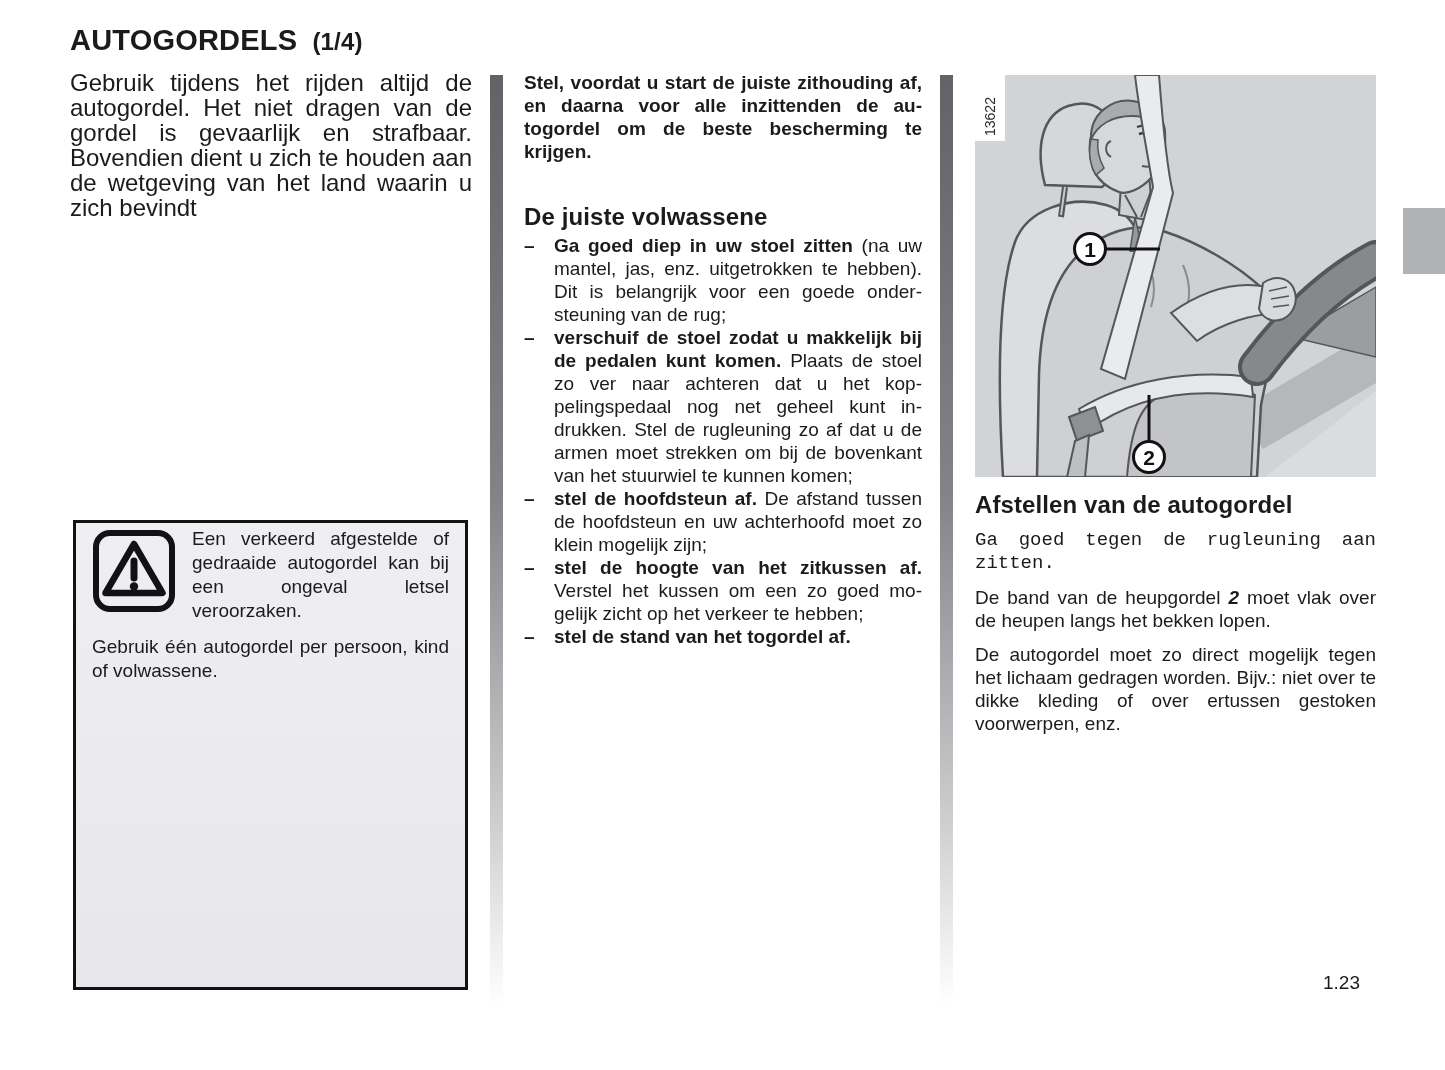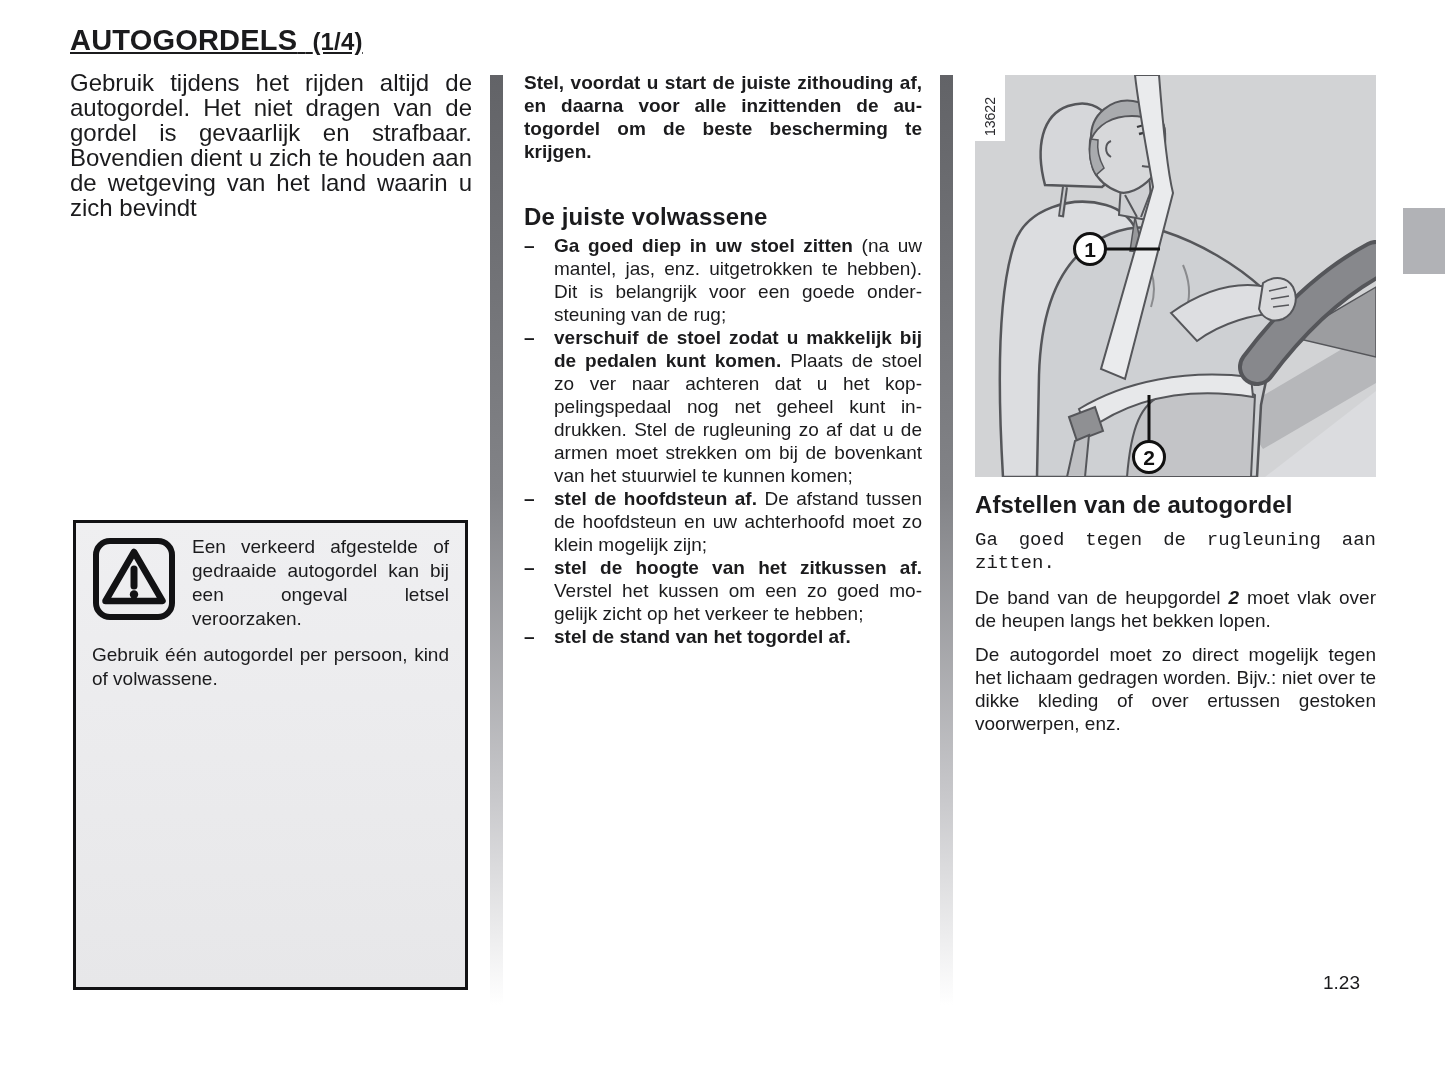--- a/index.html
+++ b/index.html
@@ -3,41 +3,41 @@
 <meta charset="utf-8">
 <style>
   html,body{margin:0;padding:0;}
   body{
     width:1445px;height:1070px;position:relative;background:#ffffff;
     font-family:"Liberation Sans", sans-serif;color:#1b1b1d;
     -webkit-font-smoothing:antialiased;overflow:hidden;
   }
   .abs{position:absolute;}
   
-  .page-title{left:70px;top:24px;font-weight:bold;font-size:29px;letter-spacing:.2px;white-space:nowrap;text-decoration:underline;}
+  .page-title{left:70px;top:24px;font-weight:bold;font-size:29px;letter-spacing:.2px;white-space:nowrap;}
   .page-title .suffix{font-size:24px;}
   
   .col1{left:70px;top:70px;width:402px;}
   .col2{left:524px;top:71px;width:398px;}
   .col3{left:975px;top:75px;width:401px;}
   p{margin:0;}
   .body-txt{font-size:24px;line-height:25px;text-align:justify;hyphens:manual;}
   .body-txt23{font-size:19px;line-height:23px;text-align:justify;hyphens:manual;}
   .bold{font-weight:bold;}
   h2{font-size:24px;font-weight:bold;margin:0;letter-spacing:.1px;}
   
   .mid-heading{margin-top:40px;margin-bottom:3px;}
   ul.steps{list-style:none;margin:0;padding:0;}
   ul.steps li{font-size:19px;line-height:23px;text-align:justify;padding-left:30px;text-indent:-30px;hyphens:manual;}
   ul.steps .dash{display:inline-block;width:30px;text-indent:0;font-weight:bold;}
   
   .warning-box{
     left:73px;top:520px;width:395px;height:470px;box-sizing:border-box;
     border:3px solid #121214;background:linear-gradient(#efeff1,#e7e7e9);
-    padding:12px 16px;
+    padding:4px 16px;
   }
   .warn-icon{float:left;width:84px;height:84px;margin:2px 16px 8px 0;}
   .warning-box p{font-size:19px;line-height:24px;text-align:justify;hyphens:manual;}
   .warning-box p + p{margin-top:12px;}
   
   .sep{width:13px;height:930px;top:75px;background:linear-gradient(to bottom,#626367 0%,#828387 45%,#c9c9cc 78%,#ffffff 100%);}
   .sep1{left:490px;} .sep2{left:940px;}
   
   .figure{position:relative;width:401px;height:402px;overflow:hidden;}
   .figure svg{display:block;width:401px;height:402px;}

